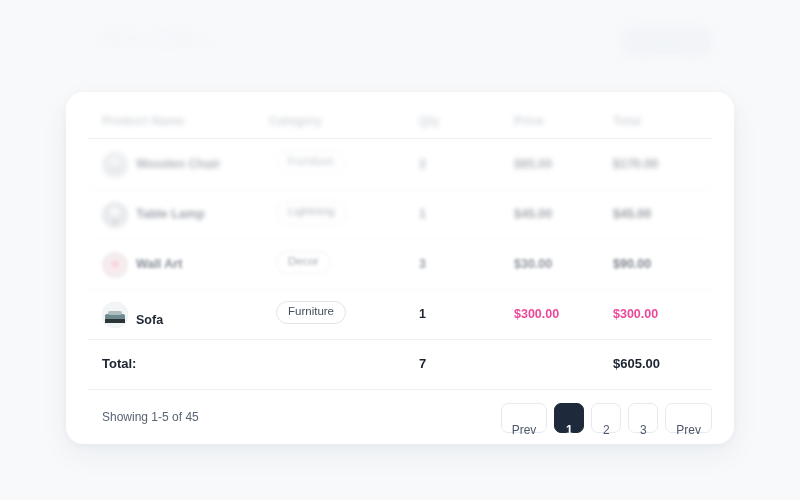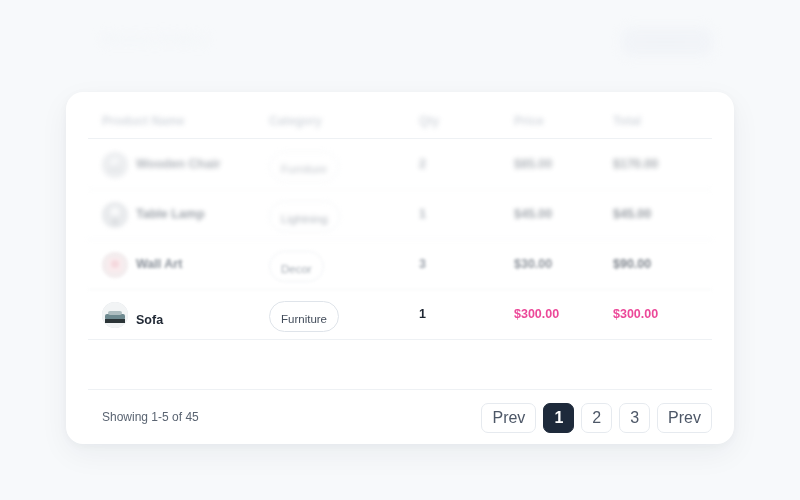--- a/index.html
+++ b/index.html
@@ -123,24 +123,24 @@
     width: 26px;
     height: 26px;
     border-radius: 50%;
     overflow: hidden;
     background: #d9dde3;
   }
   .thumb svg { display: block; width: 26px; height: 26px; }
 
   .badge {
     position: absolute;
-    left: 203px;
+    left: 210px;
     top: 12px;
     display: inline-block;
-    padding: 12px 11px 5px;
+    padding: 4px 11px 5px;
     border: 1px solid #e4e8ed;
     border-radius: 999px;
     font-size: 11.5px;
     color: #6b7684;
     line-height: 1;
     background: #fff;
   }
   .qty   { color: #5b6676; font-weight: 600; }
   .price { color: #48525f; font-weight: 600; }
   .total { color: #303a47; font-weight: 700; }
@@ -179,27 +179,27 @@
   .pager {
     position: absolute;
     right: 22px;
     top: 14px;
     display: flex;
     gap: 7px;
   }
   .pbtn {
     min-width: 30px;
     height: 30px;
-    padding: 0 10px;
+    padding: 12px 10px;
     border: 1px solid #e6eaef;
     border-radius: 7px;
     background: #fff;
     color: #4d5767;
     font-family: "Liberation Sans", sans-serif;
-    font-size: 16px;
+    font-size: 12px;
     line-height: 28px;
     text-align: center;
     cursor: pointer;
   }
   .pbtn.active {
     background: #1e2a3b;
     border-color: #1e2a3b;
     color: #ffffff;
     font-weight: 600;
   }
@@ -284,20 +284,25 @@
         </svg>
     </div>
     <div class="cell pname">Sofa</div>
     <div class="badge">Furniture</div>
     <div class="cell c-qty qty">1</div>
     <div class="cell c-price price">$300.00</div>
     <div class="cell c-total total">$300.00</div>
   </div>
   <div class="divider" style="top:247px;"></div>
 
+  <div class="trow totals-row sharp" style="top:247px;">
+    <div class="cell c-name">Total:</div>
+    <div class="cell c-qty">7</div>
+    <div class="cell c-total">$605.00</div>
+  </div>
   <div class="divider" style="top:297px;"></div>
 
   <div class="footer sharp" style="top:297px;">
     <div class="showing">Showing 1-5 of 45</div>
     <div class="pager">
       <button class="pbtn">Prev</button>
       <button class="pbtn active">1</button>
       <button class="pbtn">2</button>
       <button class="pbtn">3</button>
       <button class="pbtn">Prev</button>

